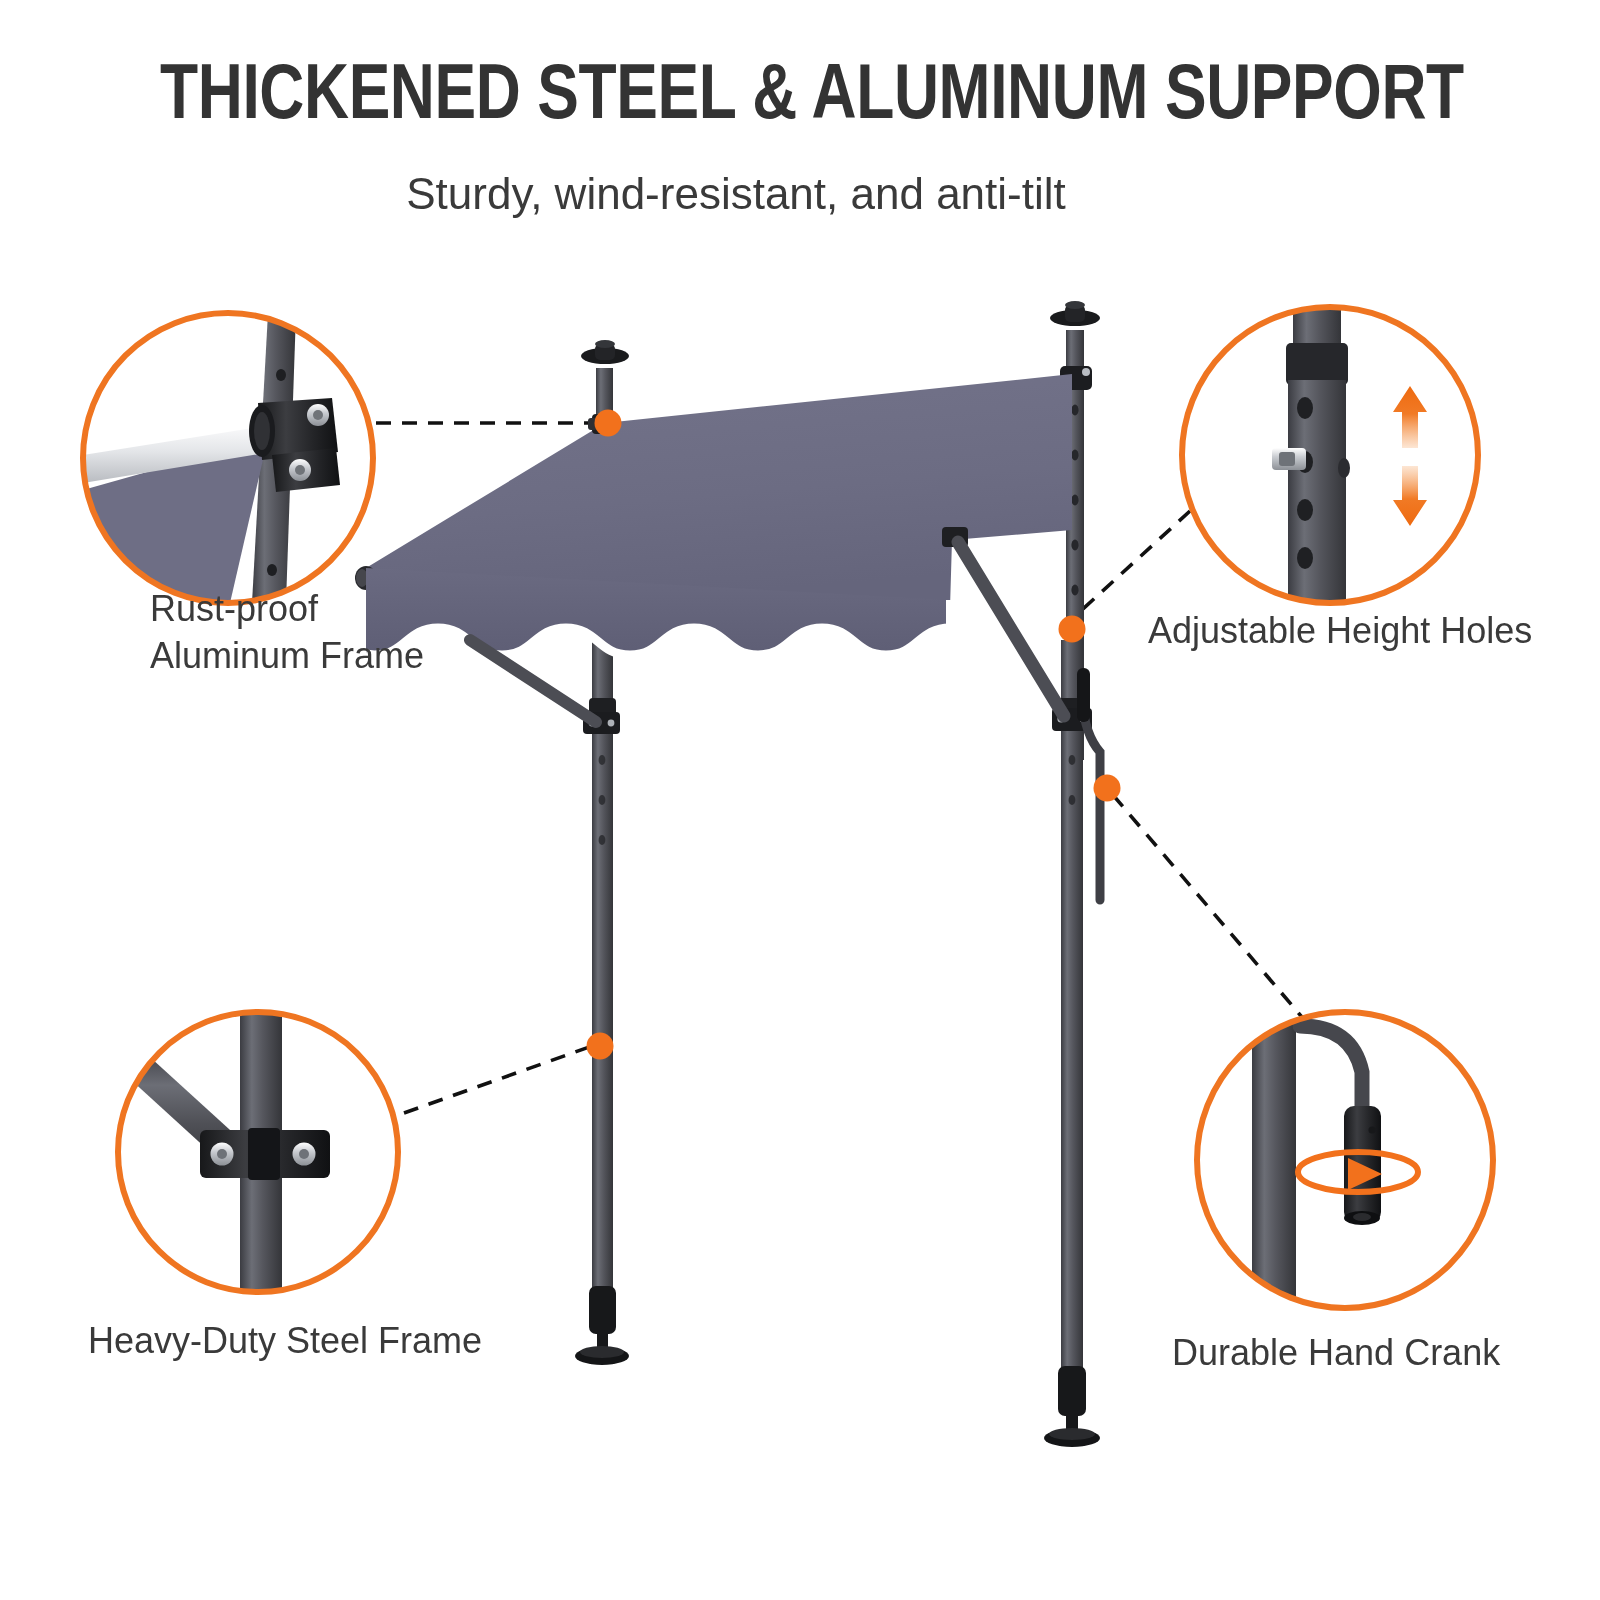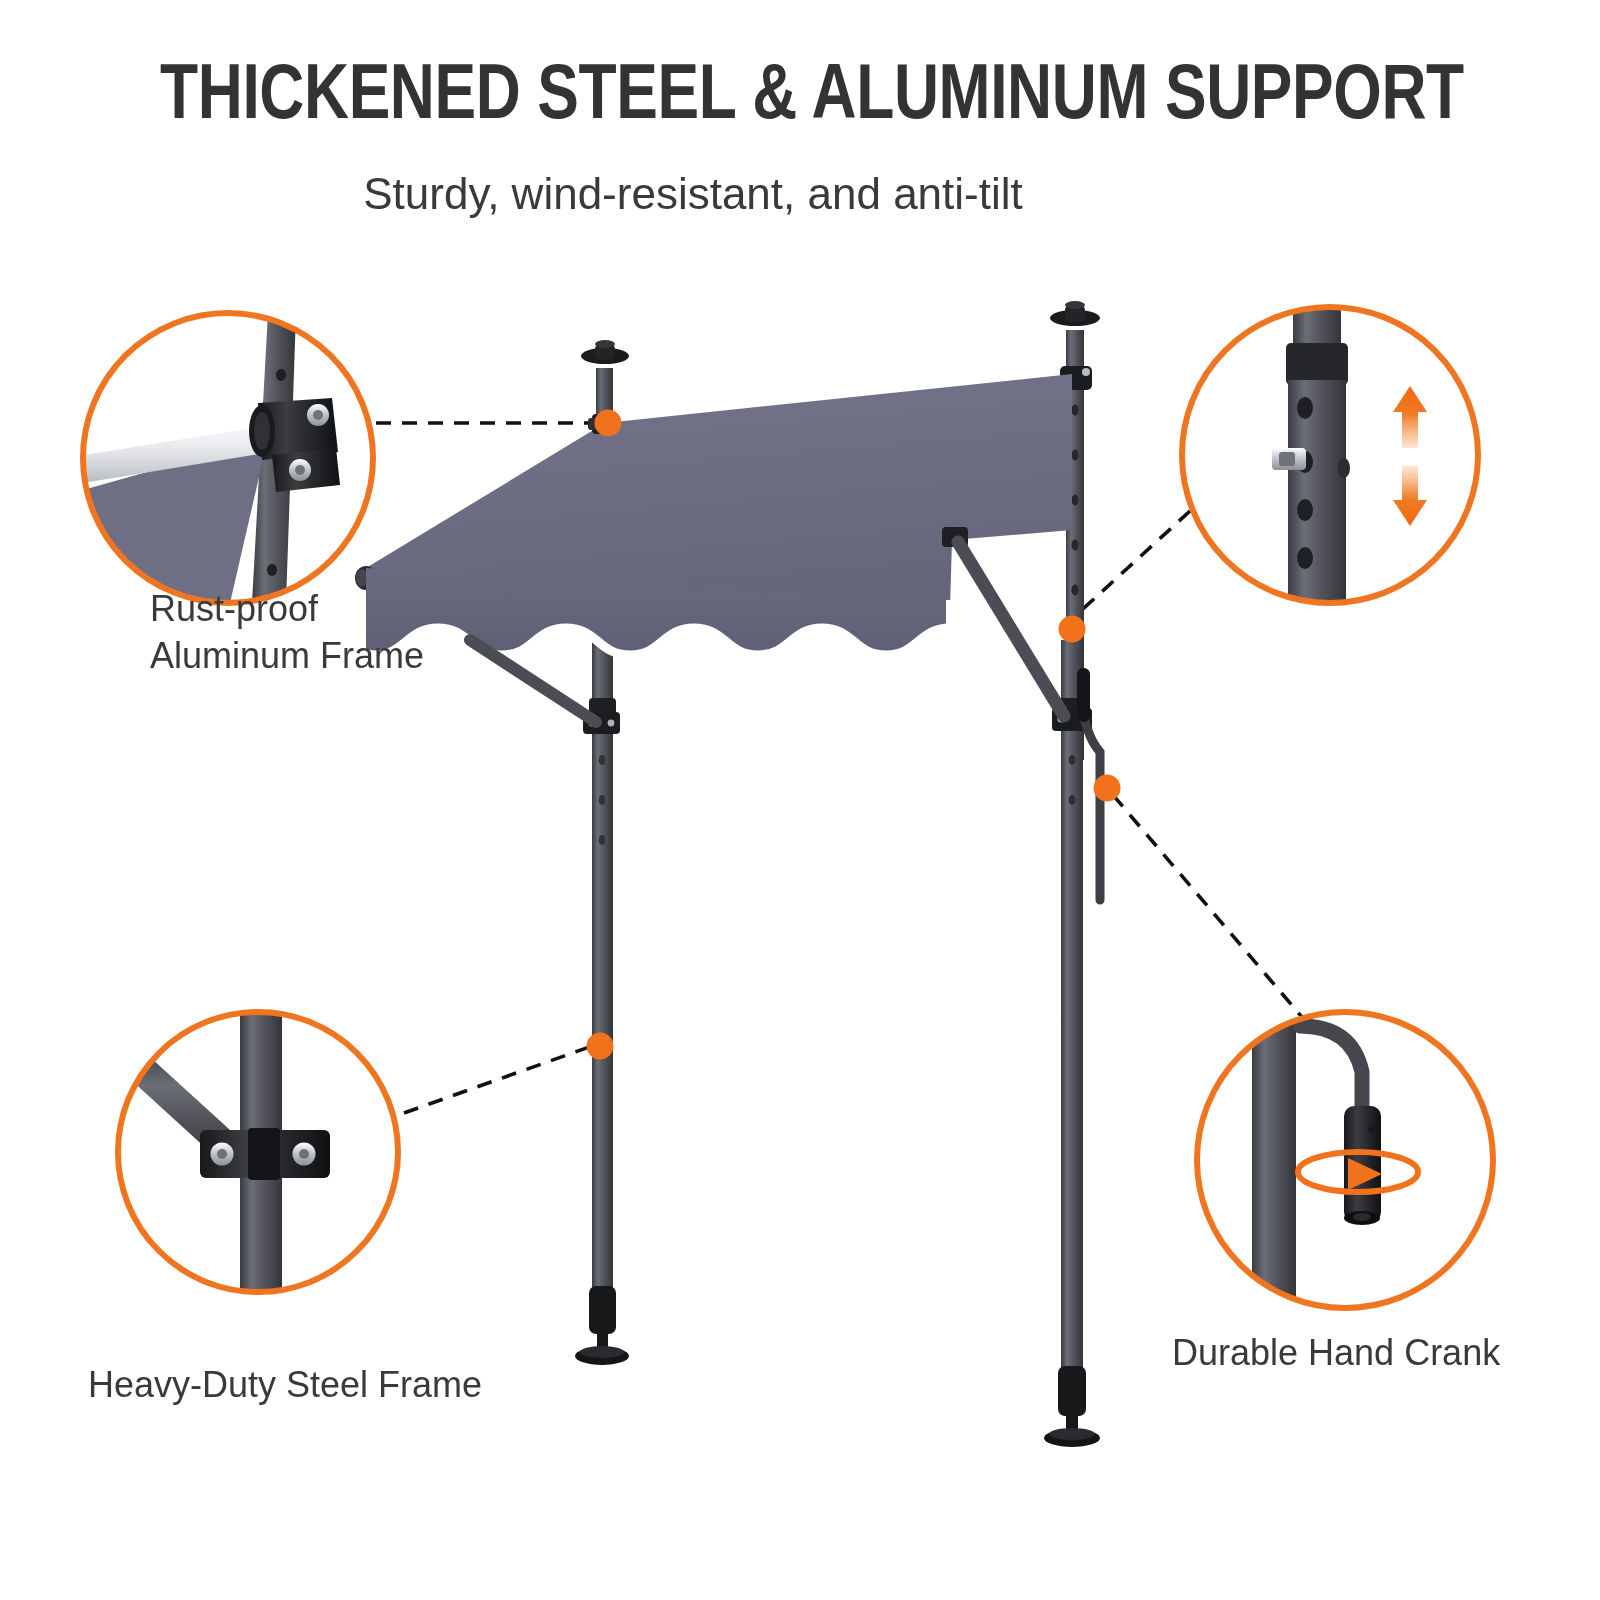--- a/index.html
+++ b/index.html
@@ -14,30 +14,31 @@
     font-family:"Liberation Sans","DejaVu Sans",sans-serif;
     font-weight:700;font-size:78px;line-height:1.02;
     letter-spacing:-0.5px;color:#333333;
     transform:scaleX(.80);transform-origin:50% 50%;
     white-space:nowrap;
   }
   .hd-sub{
     position:absolute;left:0;top:168px;width:1386px;text-align:center;
     font-size:44px;line-height:1.2;color:#3a3a3a;font-weight:400;
     white-space:nowrap;
+    padding-left:43px;
   }
 
   
   .label{
     position:absolute;font-size:36px;line-height:1.30;color:#3a3a3a;
     font-weight:400;white-space:pre-line;
   }
   .lbl-tl{left:150px;top:586px;width:420px;text-align:left;}
   .lbl-tr{left:1148px;top:608px;width:440px;text-align:left;}
-  .lbl-bl{left:88px;top:1318px;width:470px;text-align:left;margin-top:44px;}
+  .lbl-bl{left:88px;top:1318px;width:470px;text-align:left;}
   .lbl-br{left:1172px;top:1330px;width:430px;text-align:left;}
 
   svg{position:absolute;left:0;top:0;}
 </style>
 </head>
 <body>
 
 <div id="stage">
 
   <div class="hd-title">THICKENED STEEL &amp; ALUMINUM SUPPORT</div>
@@ -368,16 +369,17 @@
           <ellipse cx="1358" cy="1172" rx="60" ry="20" fill="none" stroke="#F2711C" stroke-width="6"></ellipse>
           <path d="M 1348 1158 L 1382 1174 L 1348 1190 Z" fill="#F2711C"></path>
         </g>
       </g>
       <circle cx="1345" cy="1160" r="148" fill="none" stroke="#EF7521" stroke-width="6"></circle>
     </g>
   </svg>
 
   <div class="label lbl-tl">Rust-proof
 Aluminum Frame</div>
+  <div class="label lbl-tr">Adjustable Height Holes</div>
   <div class="label lbl-bl">Heavy-Duty Steel Frame</div>
   <div class="label lbl-br">Durable Hand Crank</div>
 
 </div>
 
 </body></html>

